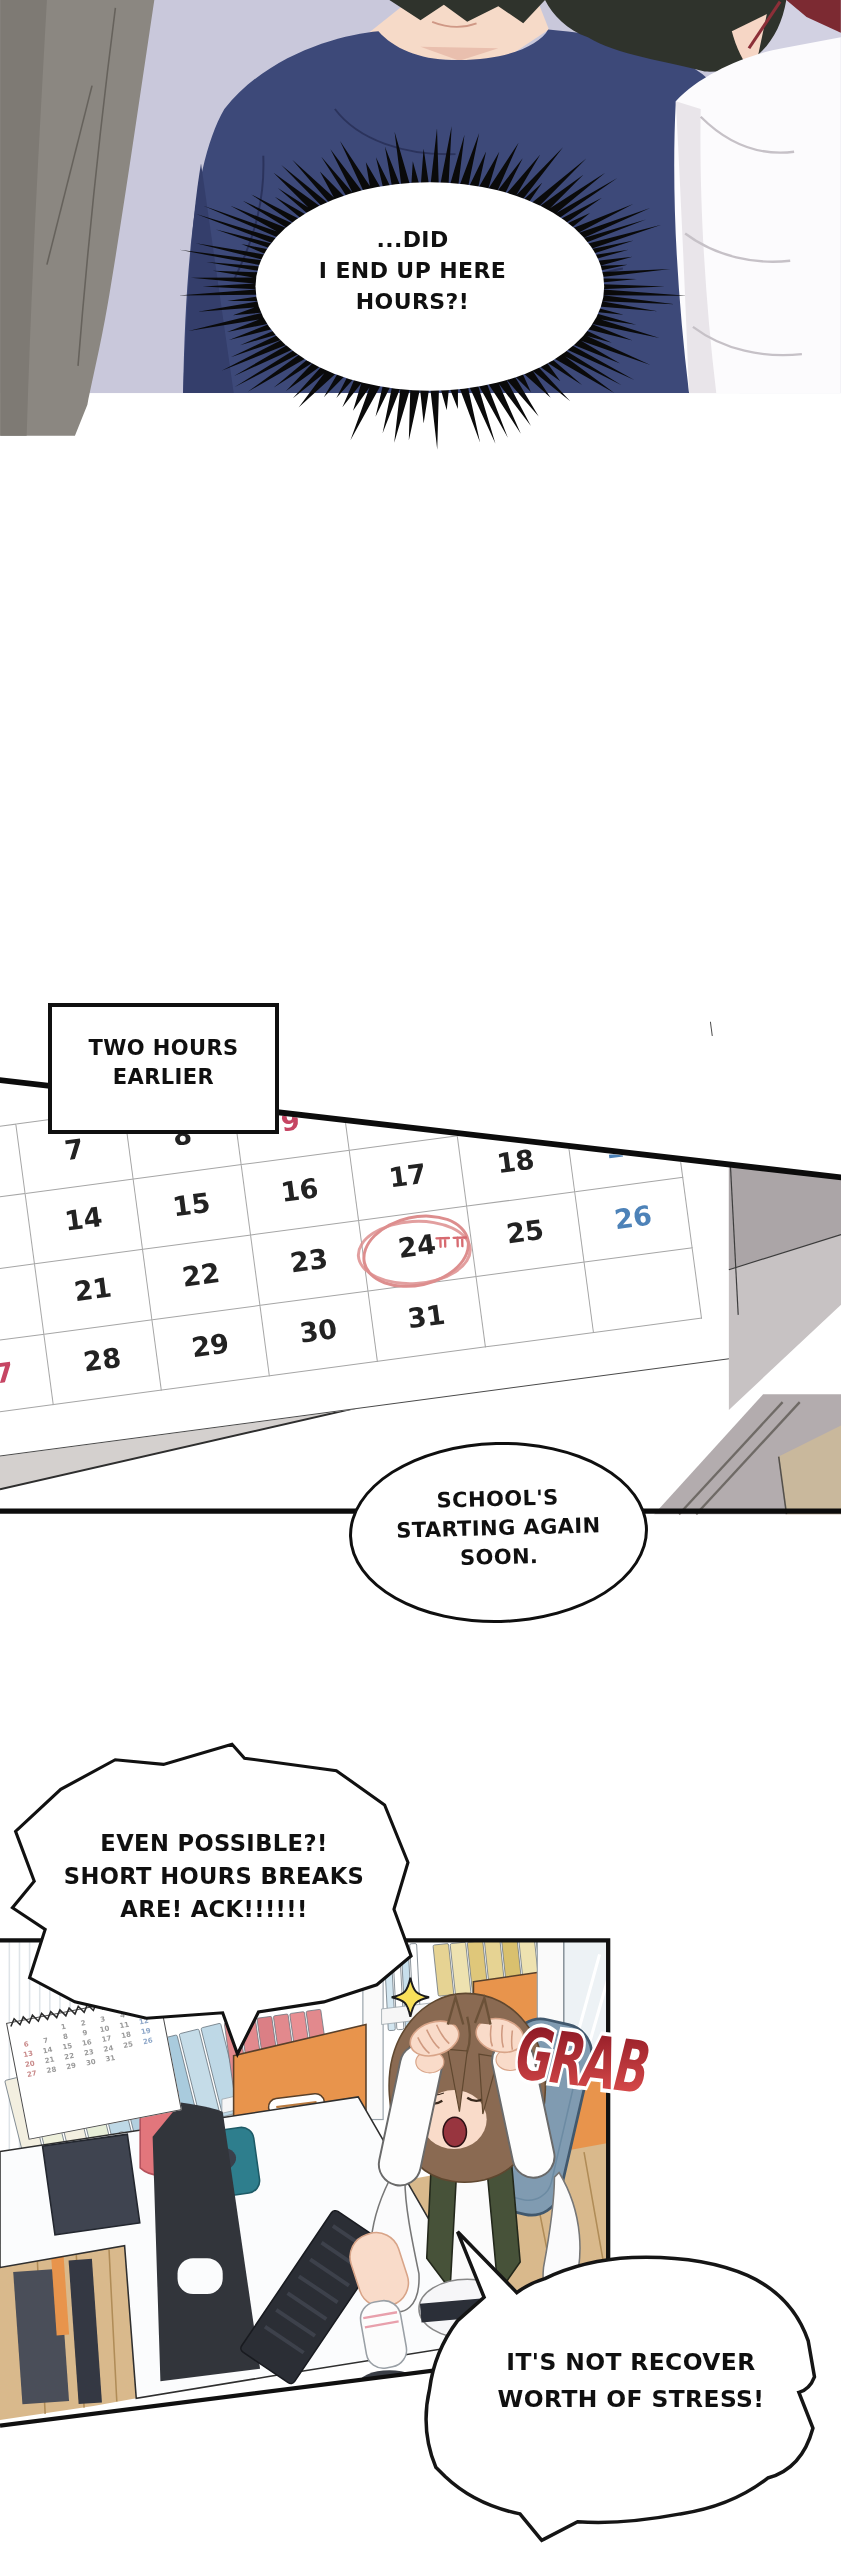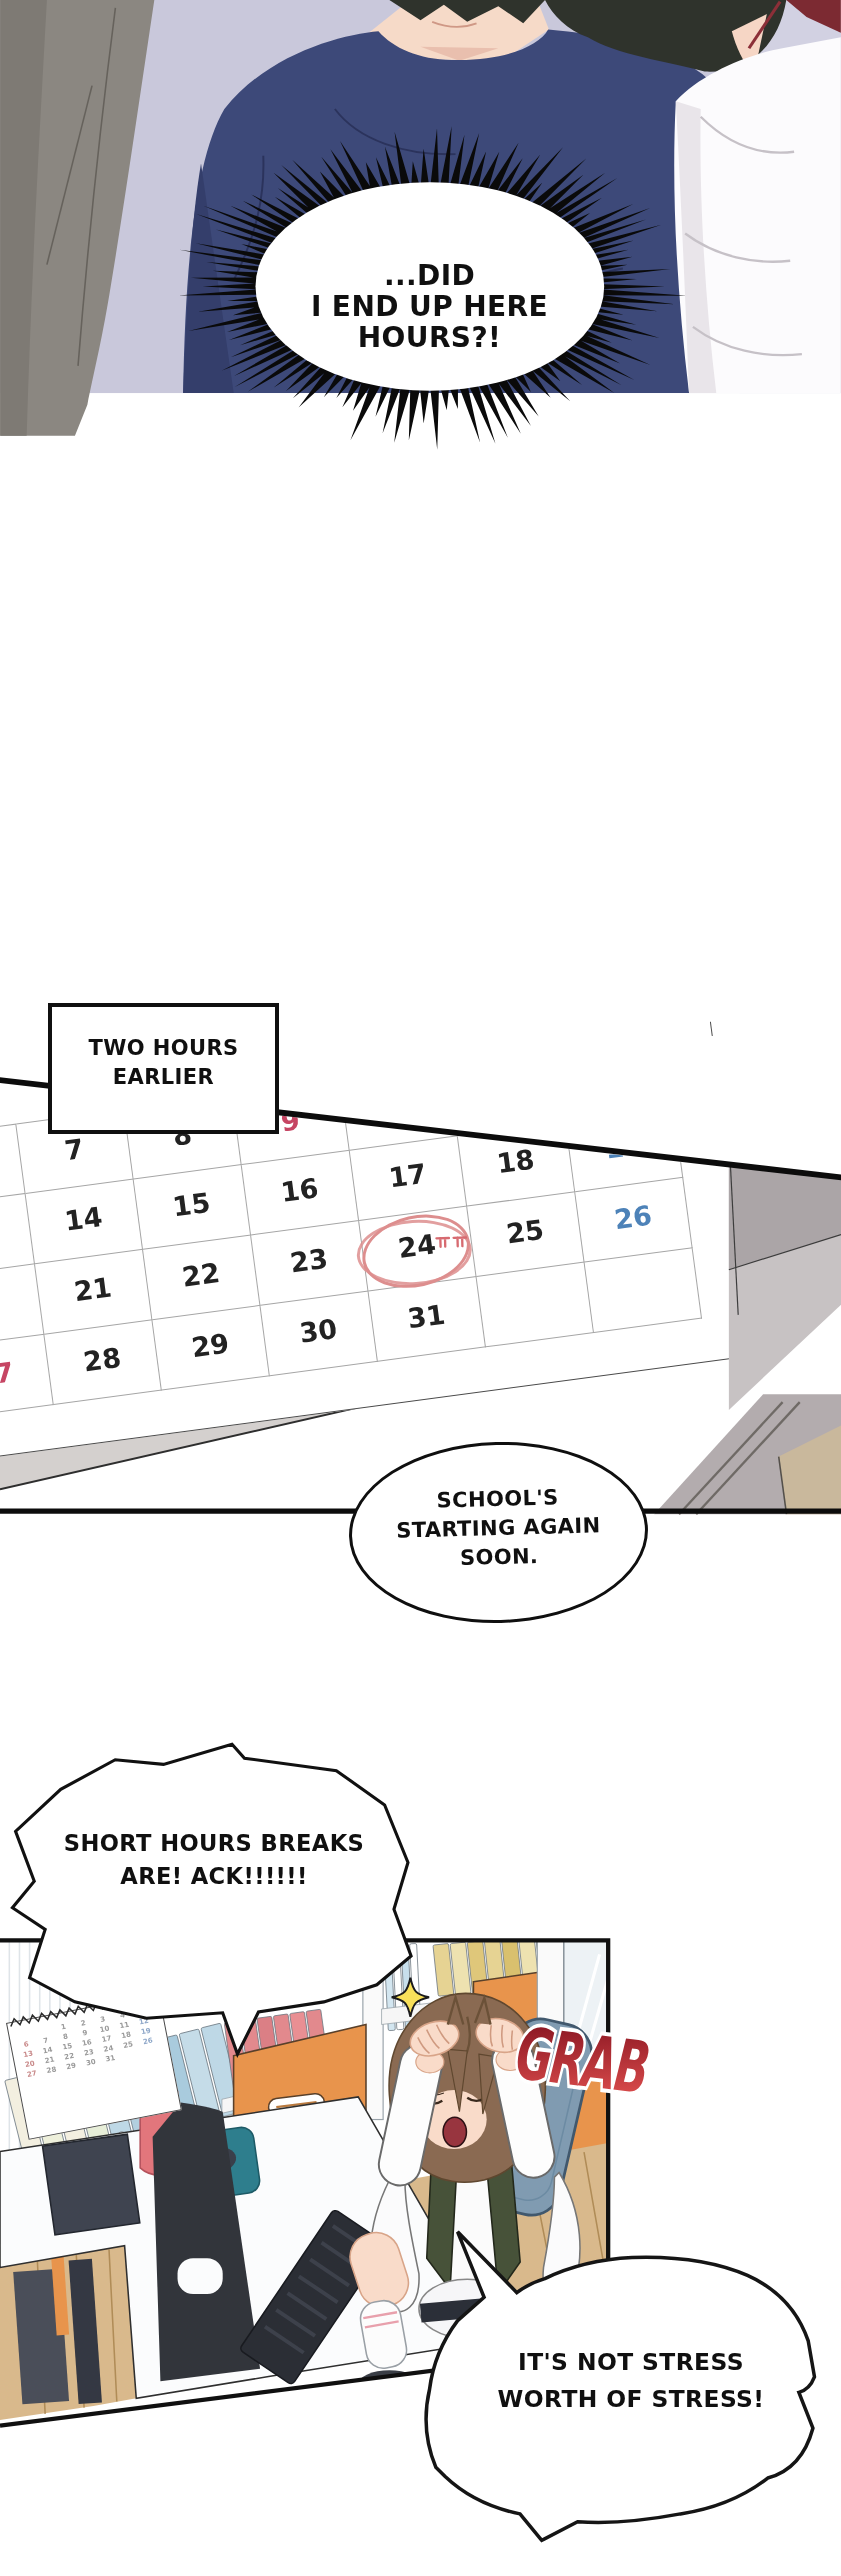--- a/index.html
+++ b/index.html
@@ -3,21 +3,21 @@
 <meta charset="utf-8">
 <style>
   html,body{margin:0;padding:0;background:#ffffff;}
   body{width:841px;height:2576px;position:relative;overflow:hidden;
        font-family:"DejaVu Sans",sans-serif;}
   .abs{position:absolute;}
   .speech{font-weight:bold;color:#101010;text-align:center;letter-spacing:0.4px;}
   .speech div{white-space:nowrap;}
 
   
-  #scream-text{left:297px;top:224px;width:265px;font-size:28px;line-height:31px;margin-top:36px;}
+  #scream-text{left:280px;top:224px;width:265px;font-size:22px;line-height:31px;}
 
   
   #caption-box{left:48px;top:1003px;width:231px;height:131px;background:#fff;
      border:4.7px solid #101010;box-sizing:border-box;}
   #caption-text{padding-top:26.5px;font-size:21px;line-height:29px;}
 
   
   #cal-sheet{left:-93px;top:1129px;width:810px;height:336px;background:#ffffff;
      transform:rotate(-7.6deg);transform-origin:0 0;
      border-right:1.6px solid #4a4a4a;border-bottom:1.6px solid #4a4a4a;}
@@ -539,26 +539,27 @@
           <span class="wc-cell"></span>
           <span class="wc-cell wc-blue"></span>
         </div>
       </div>
   </div>
 
   <svg class="abs" style="left:0;top:1713px;" width="436" height="366" viewBox="0 2200 560 470">
     <path d="M44,2416 L20,2352 L78,2298 L148,2260 L210,2266 L298,2240 L314,2258 L432,2274 L494,2318 L524,2392 L506,2452 L528,2512 L484,2549 L416,2571 L332,2584 L305,2638 L286,2585 L188,2592 L96,2571 L38,2540 L58,2478 L16,2450 Z" fill="#ffffff" stroke="#111111" stroke-width="4"></path>
   </svg>
   <div class="abs speech" id="how-text">
+    <div>EVEN POSSIBLE?!</div>
     <div>SHORT HOURS BREAKS</div>
     <div>ARE! ACK!!!!!!</div>
   </div>
 
   <svg class="abs" style="left:389px;top:2196px;" width="452" height="374" viewBox="500 2820 580 480">
     <path d="M700,2926 Q750,2902 812,2899 Q900,2896 960,2922 Q1018,2948 1038,3006 L1046,3052 Q1040,3068 1026,3072 L1044,3118 Q1030,3170 986,3182 Q940,3218 874,3228 Q800,3242 742,3238 L696,3262 L668,3228 Q610,3216 572,3180 L560,3168 Q540,3120 552,3068 Q558,3020 588,2980 L622,2950 L588,2866 L664,2944 Q680,2932 700,2926 Z" fill="#ffffff" stroke="#151515" stroke-width="4.5"></path>
   </svg>
   <div class="abs speech" id="stress-text">
-    <div>IT'S NOT STRESS</div>
+    <div>IT'S NOT RECOVER</div>
     <div>WORTH OF STRESS!</div>
   </div>
 
 </div>
 
 
 </body></html>

